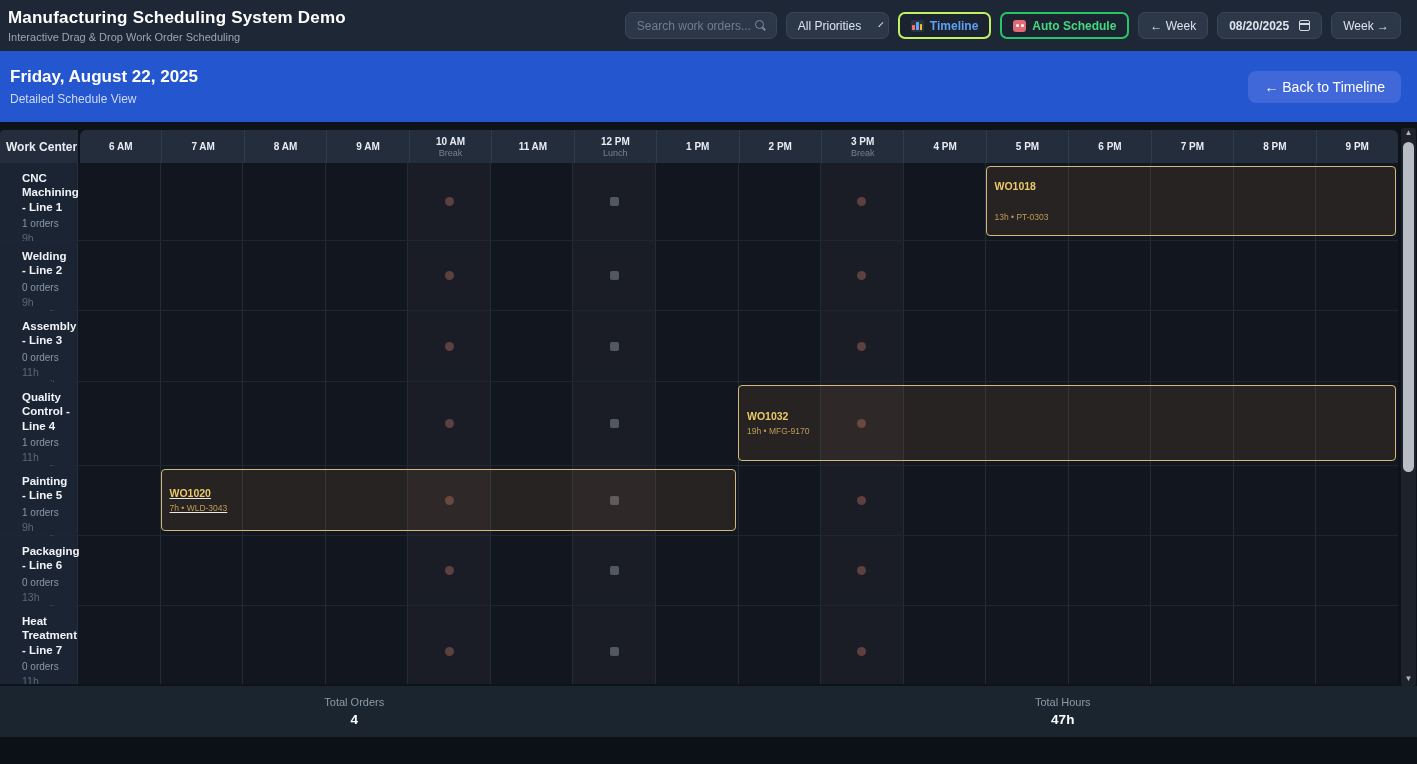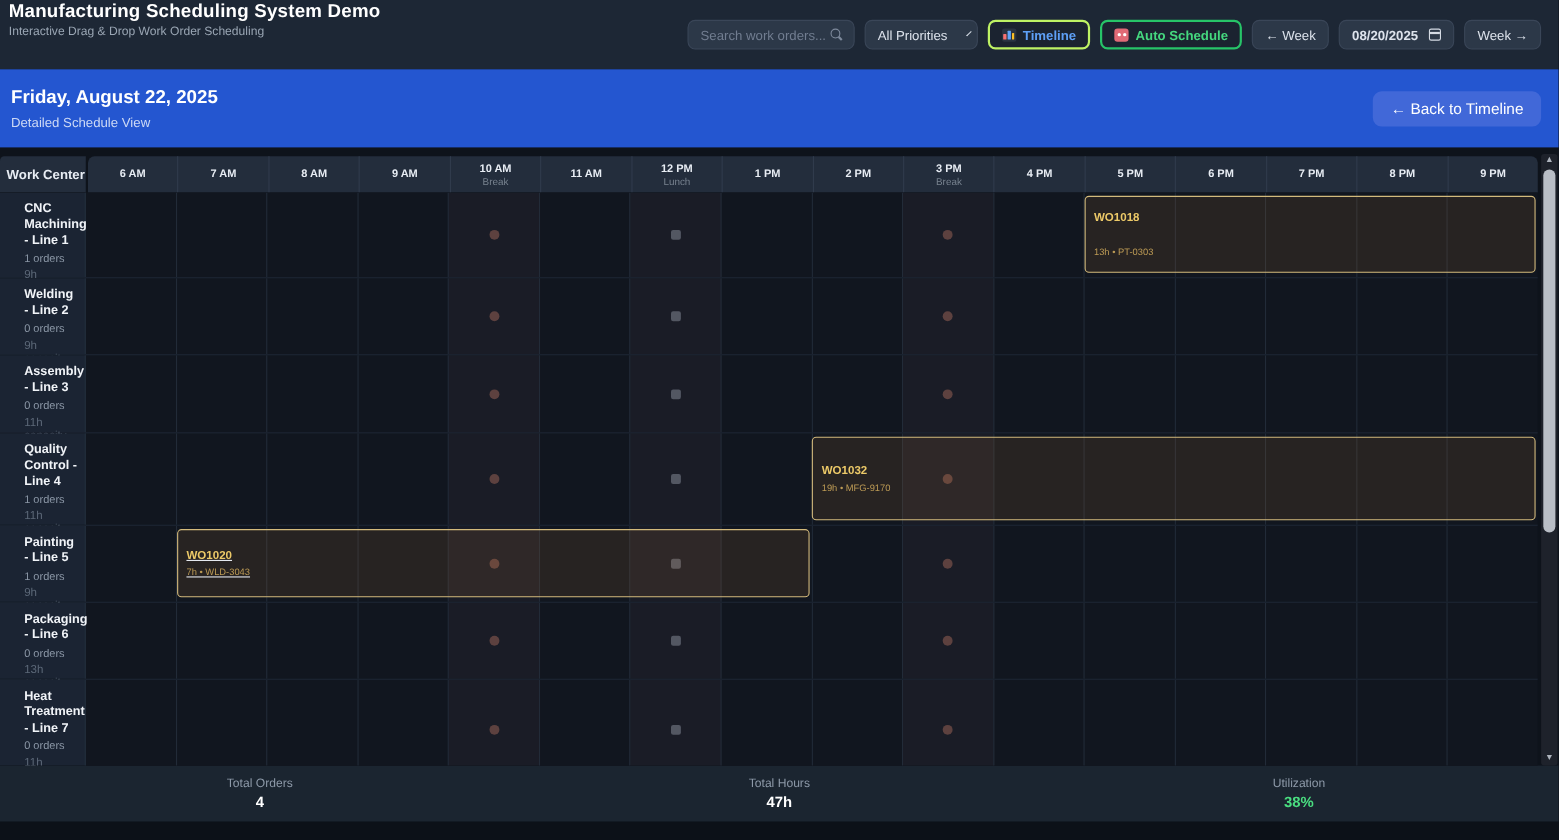--- a/index.html
+++ b/index.html
@@ -7,21 +7,21 @@
   body {
     font-family:"Liberation Sans", sans-serif;
     background:#0e131b;
     color:#e5e9f0;
     overflow:hidden;
   }
   .app { width:1417px; height:764px; display:flex; flex-direction:column; position:relative; }
 
   
   .topbar {
-    height:63px; background:#1d2735; display:flex; 
+    height:51px; background:#1d2735; display:flex; align-items:center;
     justify-content:space-between; padding:0 16px 0 8px; flex:0 0 auto;
   }
   .topbar-titles { padding-left:0; }
   .app-title { font-size:17px; font-weight:bold; color:#ffffff; letter-spacing:.2px; }
   .app-subtitle { font-size:11px; color:#9aa6b4; margin-top:3px; }
   .topbar-controls { display:flex; align-items:center; gap:9px; }
   .ctl {
     height:27px; background:#2c3848; border:1px solid #3a4658; border-radius:7px;
     display:flex; align-items:center; font-size:12px; color:#dde3ec; padding:0 11px;
     white-space:nowrap; cursor:pointer;
@@ -476,20 +476,16 @@
 
   <footer class="stats-bar" id="statsBar">
       <div class="stat">
         <div class="stat-label">Total Orders</div>
         <div class="stat-value" style="color: rgb(255, 255, 255);">4</div>
       </div>
       <div class="stat">
         <div class="stat-label">Total Hours</div>
         <div class="stat-value" style="color: rgb(255, 255, 255);">47h</div>
       </div>
-      <div class="stat">
-        <div class="stat-label">Utilization</div>
-        <div class="stat-value" style="color: rgb(74, 222, 128);">38%</div>
-      </div>
     </footer>
   <div class="bottom-gap"></div>
 
 </div>
 
 </body></html>

